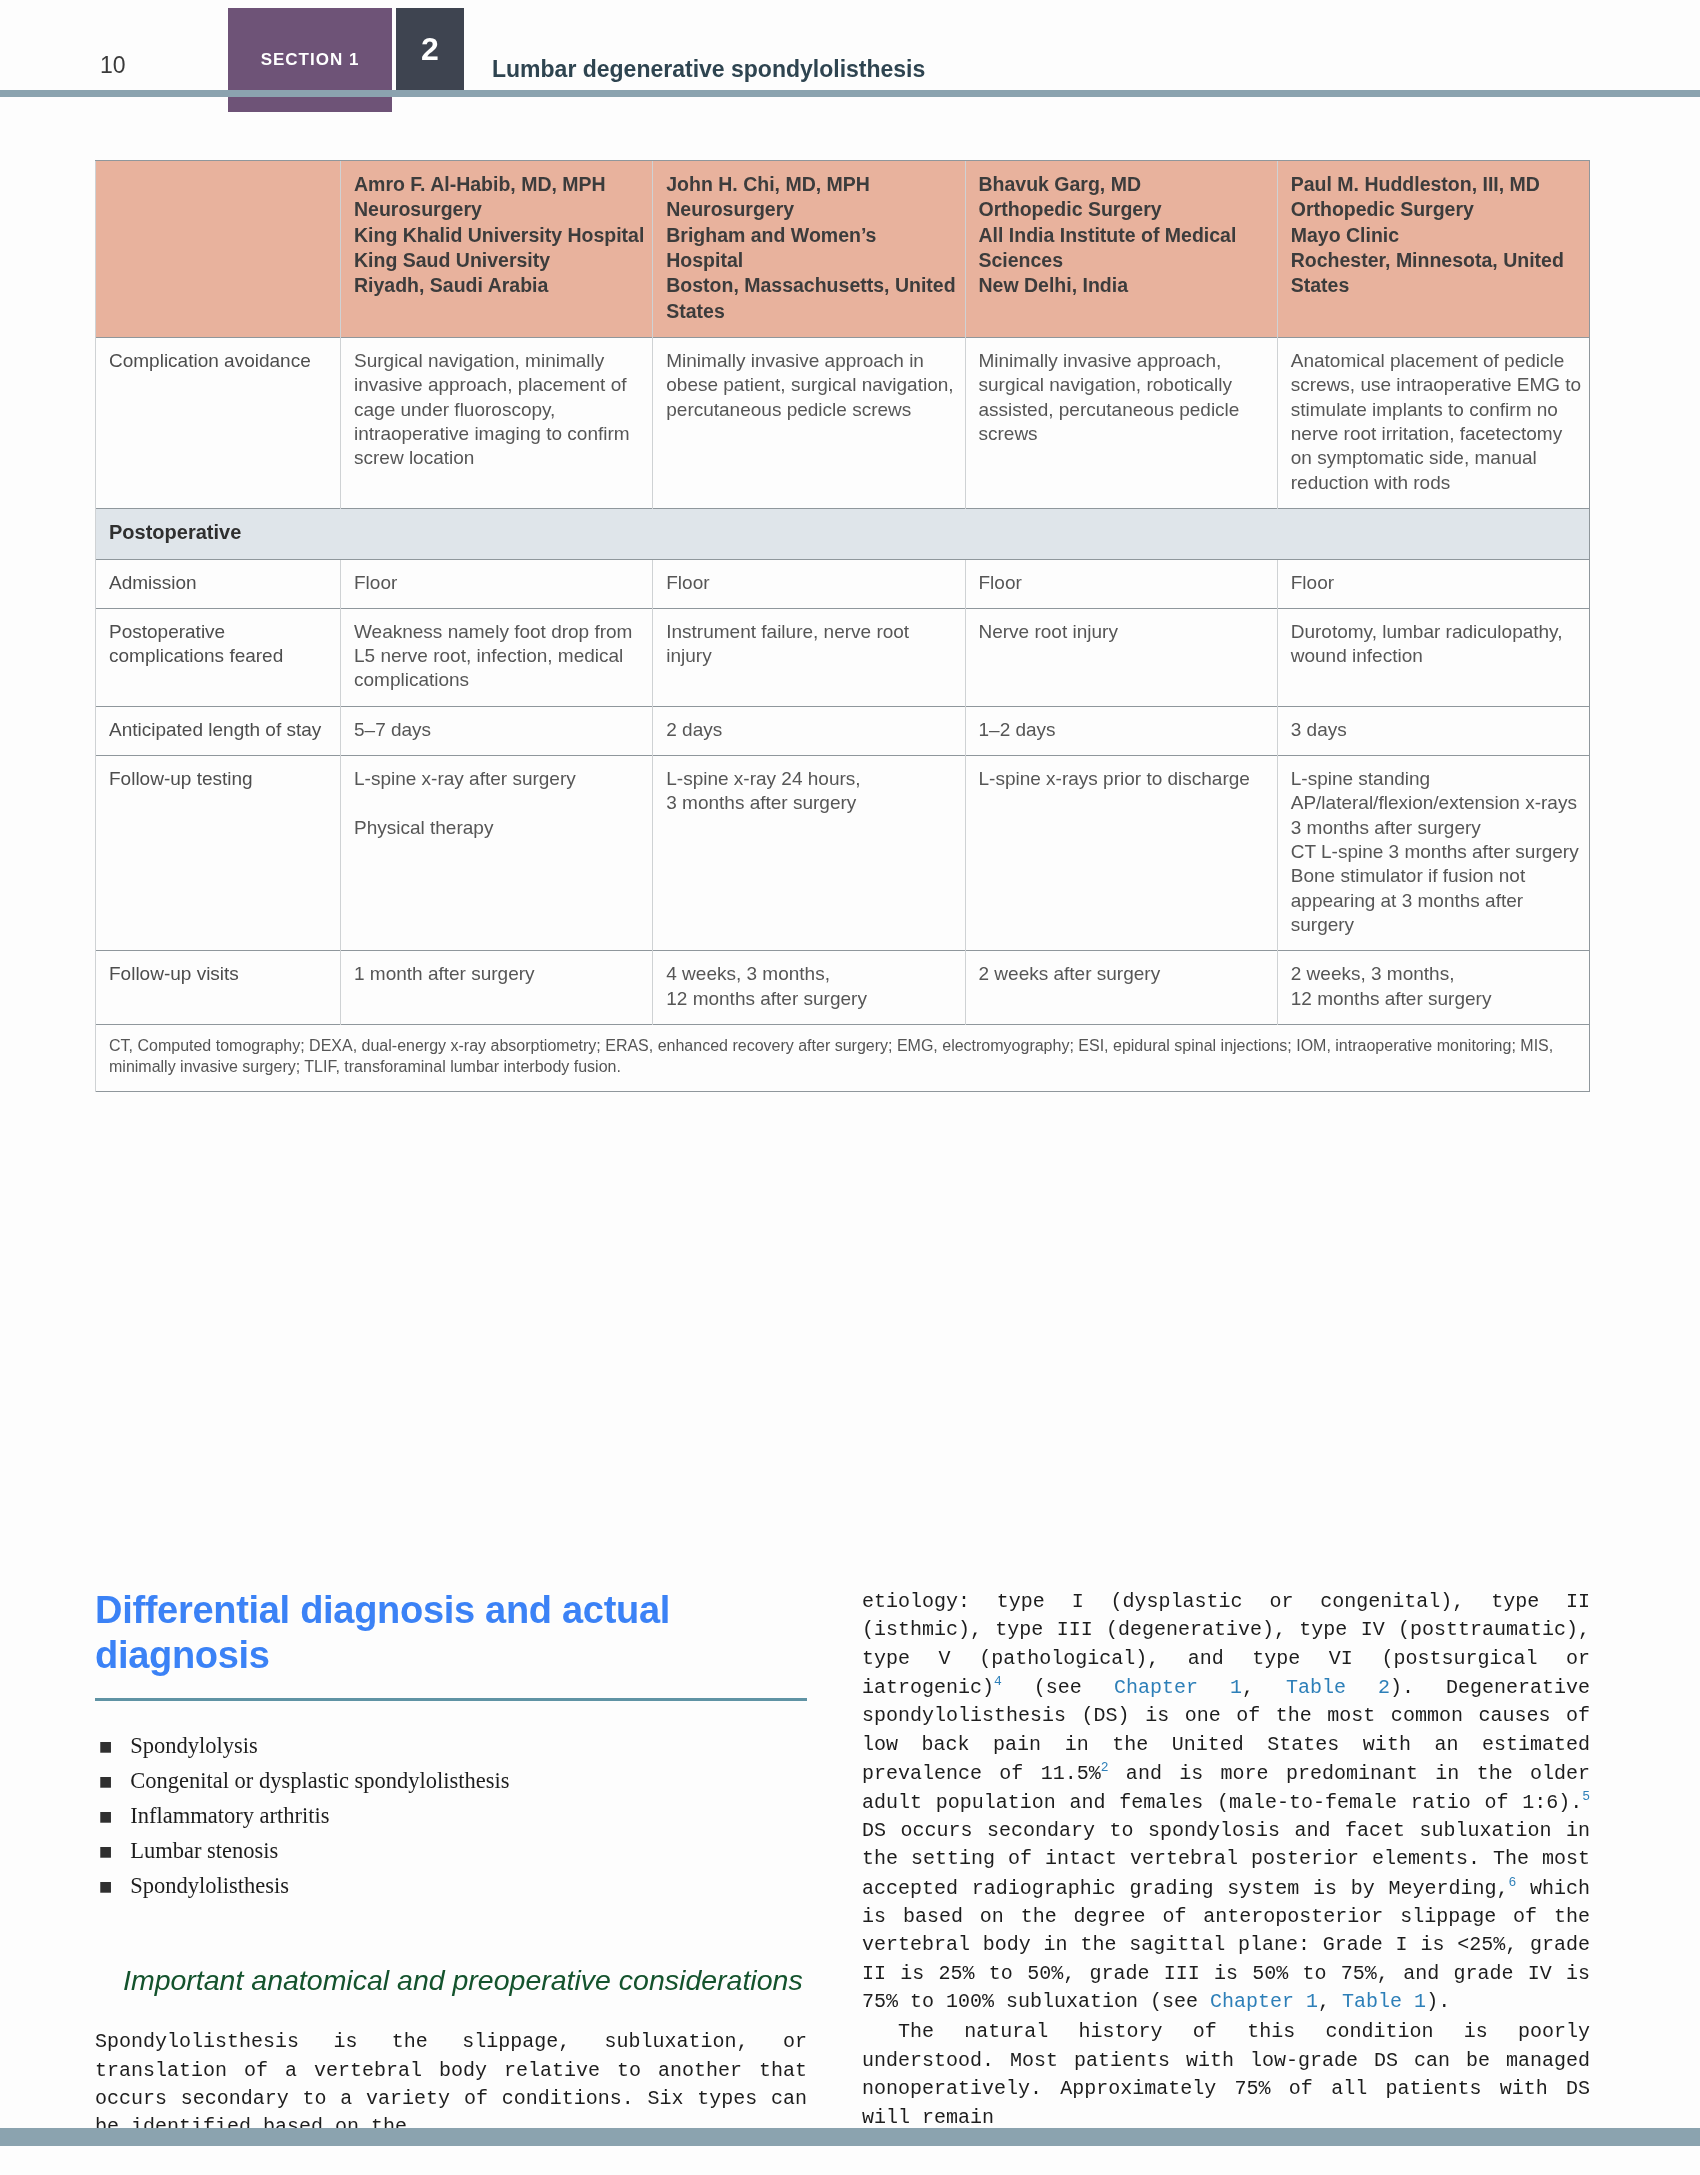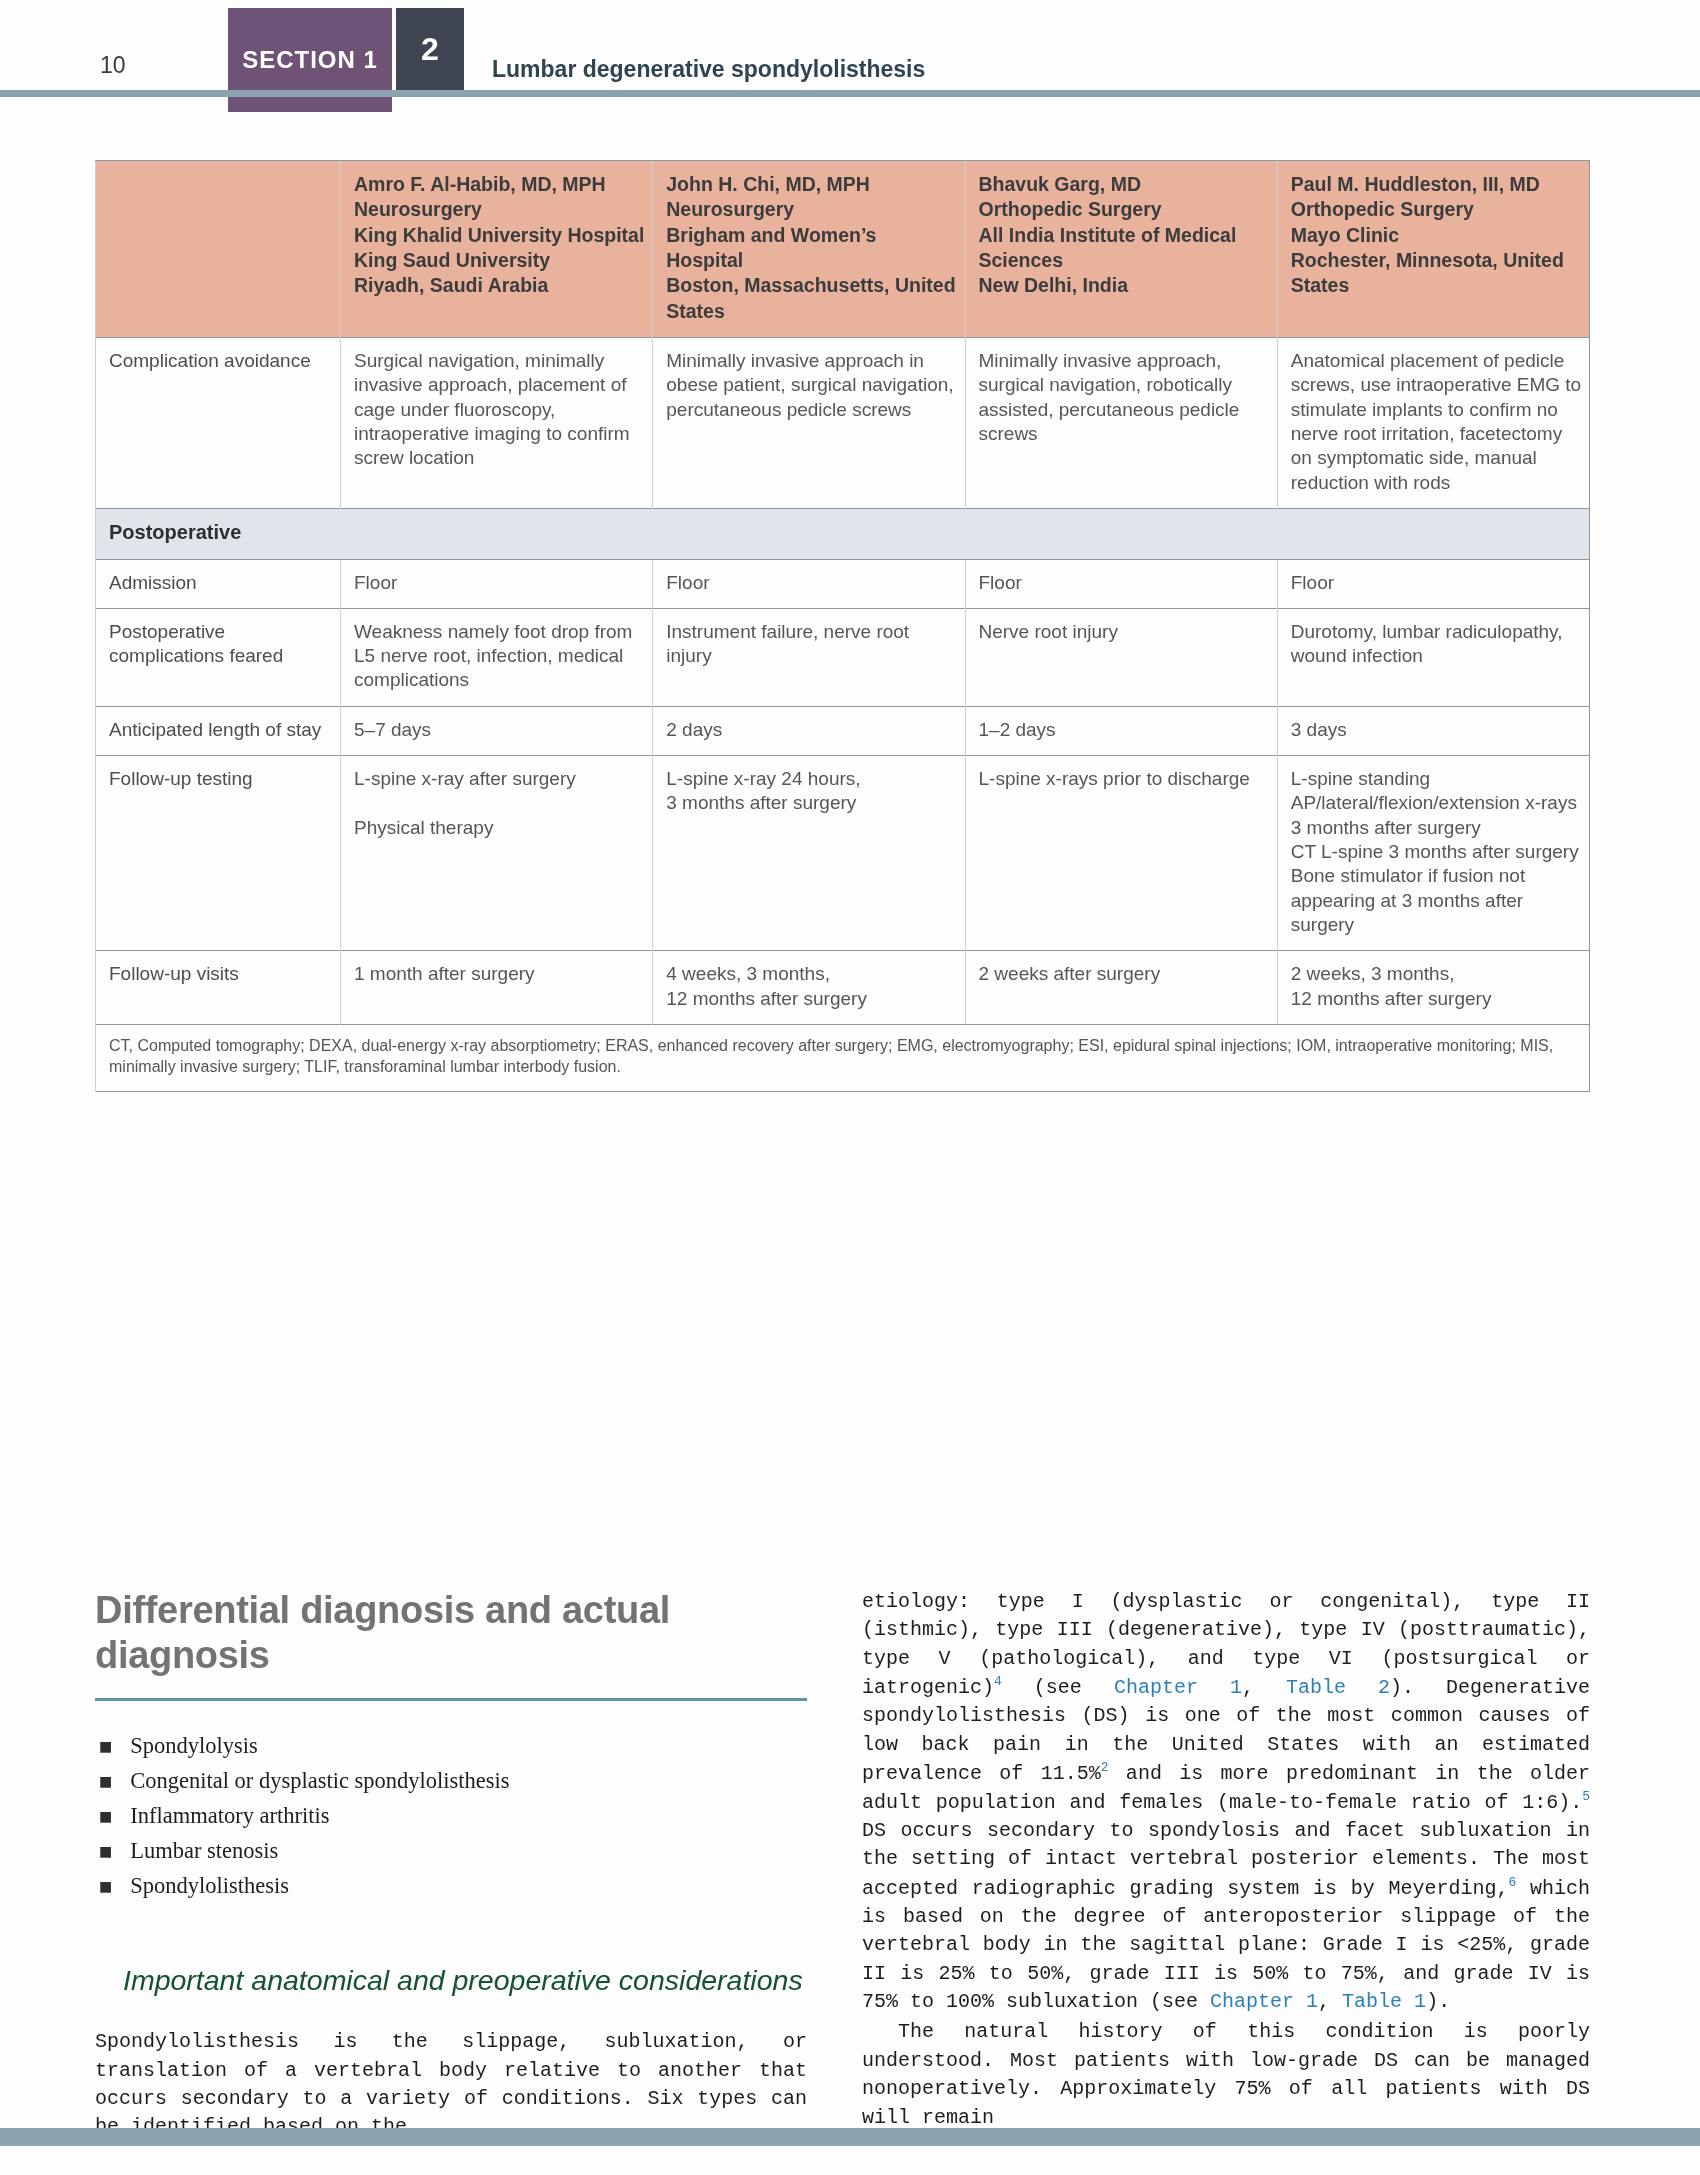--- a/index.html
+++ b/index.html
@@ -15,21 +15,21 @@
   html,body{background:#ffffff;}
   .page{
     position:relative;width:1700px;height:2175px;background:#fdfdfd;
     font-family:"Liberation Sans",sans-serif;color:#333;overflow:hidden;
   }
   
   .pagenum{position:absolute;left:100px;top:52px;font-size:23px;color:#3a3a3a;}
   .section-box{
     position:absolute;left:228px;top:8px;width:164px;height:104px;
     background:var(--section-purple);color:#fff;display:flex;align-items:center;justify-content:center;
-    font-size:24px;font-weight:bold;letter-spacing:1px;
+    font-size:17px;font-weight:bold;letter-spacing:1px;
   }
   .chapter-box{
     position:absolute;left:396px;top:8px;width:68px;height:82px;
     background:var(--chapter-box);color:#fff;display:flex;align-items:center;justify-content:center;
     font-size:32px;font-weight:bold;
   }
   .chapter-title{
     position:absolute;left:492px;top:56px;font-size:23px;font-weight:600;color:#2e4450;
   }
   .header-rule{position:absolute;left:0;top:90px;width:1700px;height:7px;background:var(--rule-teal);}
@@ -63,21 +63,21 @@
   }
 
   
   .article{
     position:absolute;left:95px;top:1588px;width:1495px;
     display:flex;gap:55px;
   }
   .col-left{width:712px;flex:0 0 712px;}
   .col-right{flex:1;}
   .main-heading{
-    font-size:38px;font-weight:bold;color:#737373;line-height:1.18;letter-spacing:-0.3px;
+    font-size:38px;font-weight:bold;color:#3b82f6;line-height:1.18;letter-spacing:-0.3px;
   }
   .heading-rule{height:3px;background:var(--heading-rule);margin-top:20px;width:100%;}
   .bullet-list{list-style:none;margin-top:32px;font-family:"Liberation Serif",serif;font-size:22.5px;color:#1d1d1d;}
   .bullet-list li{display:flex;align-items:baseline;margin-bottom:9px;}
   .bullet-ico{font-size:14px;color:#2f2f2f;margin-right:18px;margin-left:4px;position:relative;top:-2px;font-family:"DejaVu Sans",sans-serif;}
   .sub-heading{
     margin-top:64px;font-size:28.5px;font-style:italic;font-weight:normal;color:#14532d;line-height:1.25;margin-left:28px;
   }
   .body-para{
     font-family:Liberation Mono, monospace;font-size:20px;line-height:1.42;color:#1d1d1d;

